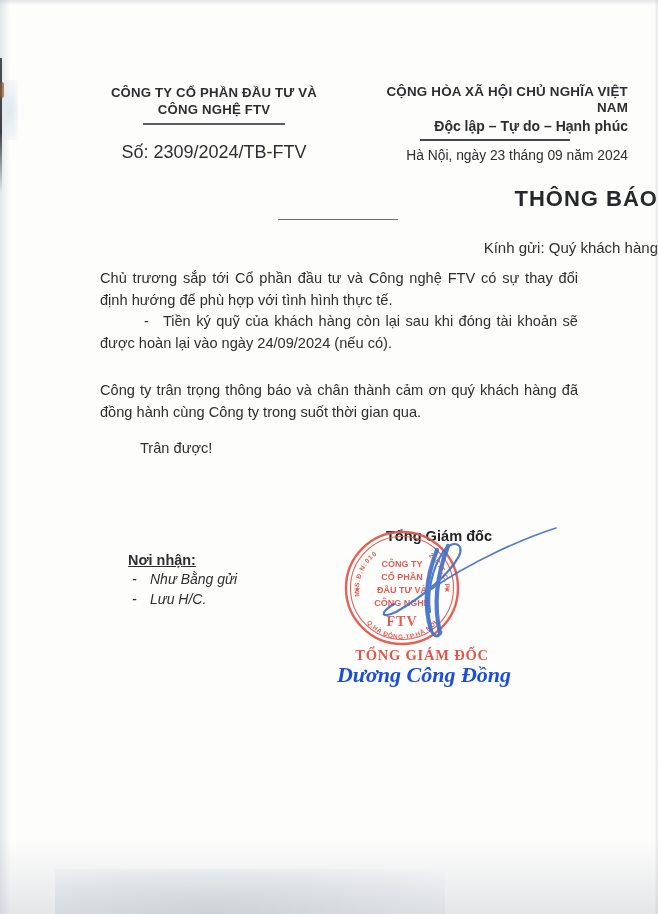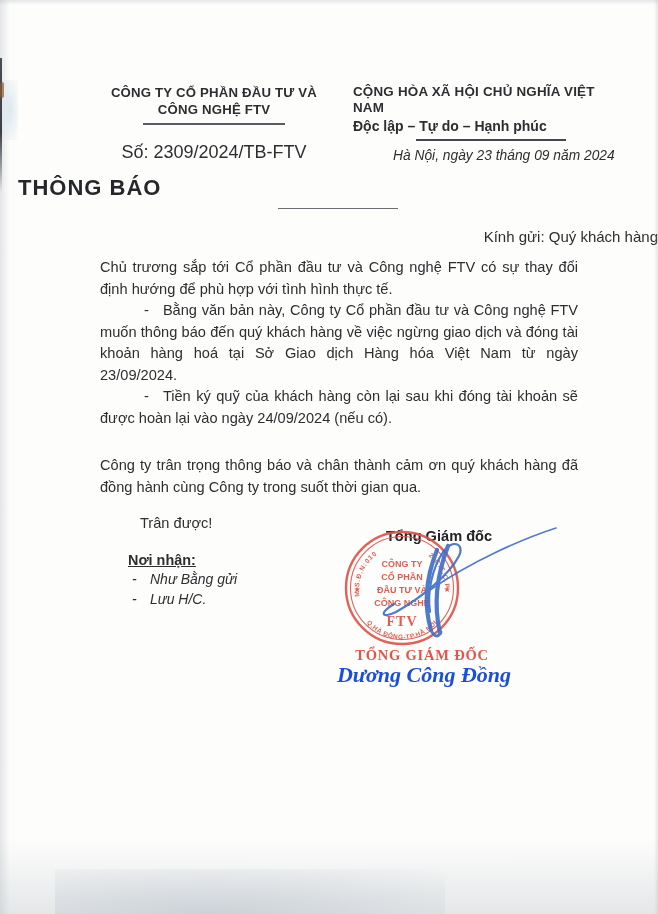--- a/index.html
+++ b/index.html
@@ -25,33 +25,33 @@
   .scan-bottom { position:absolute; left:0; bottom:0; width:100%; height:75px;
     background:linear-gradient(to top, rgba(190,196,202,0.40), rgba(190,196,202,0)); }
   .scan-bottom-blob { position:absolute; left:55px; bottom:0; width:390px; height:45px;
     background:radial-gradient(ellipse at 40% 100%, rgba(175,185,195,0.45), rgba(175,185,195,0)); }
   .scan-top { position:absolute; left:0; top:0; width:100%; height:5px;
     background:linear-gradient(to bottom, rgba(170,176,184,0.30), rgba(170,176,184,0)); }
   .scan-right { position:absolute; right:0; top:0; width:4px; height:100%;
     background:linear-gradient(to left, rgba(170,176,184,0.30), rgba(170,176,184,0)); }
 
   
-  .header { display:flex; padding:84px 30px 0 95px;gap:8px; }
+  .header { display:flex; padding:84px 30px 0 95px; }
   .header-left { width:238px; text-align:center; }
   .company-name { font-weight:bold; font-size:13.2px; line-height:17px; letter-spacing:0.2px; }
   .rule-left { width:142px; height:2px; background:#5a5e62; margin:5px auto 0; }
   .doc-number { margin-top:17px; font-size:18px; }
-  .header-right { flex:1; margin-left:12px; text-align:left; }
+  .header-right { flex:1; margin-left:28px; text-align:right; }
   .country { font-weight:bold; font-size:13.4px; line-height:16px; letter-spacing:0.2px; }
   .motto { font-weight:bold; font-size:14px; margin-top:2px; }
   .rule-right { width:150px; height:1.6px; background:#44484c; margin:5px auto 0; }
-  .place-date { margin-top:7px; font-size:13.8px; font-style:italic; padding-left:40px; }
+  .place-date { margin-top:7px; font-size:13.8px; padding-left:40px; }
 
   
-  .title-block { text-align:left; margin-top:12px; padding-left:18px; }
+  .title-block { text-align:right; margin-top:23px; padding-left:18px; }
   .doc-title { font-size:22px; font-weight:bold; letter-spacing:1px; color:#26272a; }
   .doc-subject { margin-top:3px; font-size:15px; font-weight:bold; }
   .doc-subject .it { font-style:italic; }
   .title-rule { width:120px; height:1.4px; background:#6a6e72; margin:7px auto 0; }
   .recipient { text-align:right; padding-left:24px; margin-top:19px; font-weight:normal; font-size:15px; }
 
   
   .body-text { padding:0 80px 0 100px; font-size:14.6px; line-height:21.5px; text-align:justify; }
   .body-text p.first { margin-top:12px; }
   .body-text p.dashpar { margin-top:0; text-indent:44px; }
@@ -104,21 +104,20 @@
 
   <div class="title-block">
     <div class="doc-title">THÔNG BÁO</div>
     <div class="title-rule"></div>
   </div>
 
   <div class="recipient">Kính gửi: Quý khách hàng</div>
 
   <div class="body-text">
     <p class="first">Chủ trương sắp tới Cổ phần đầu tư và Công nghệ FTV có sự thay đổi định hướng để phù hợp với tình hình thực tế.</p>
-    <p class="dashpar"><span class="pdash">-</span><span>Bằng văn bản này, Công ty Cổ phần đầu tư và Công nghệ FTV muốn thông báo đến quý khách hàng về việc ngừng giao dịch và đóng tài khoản hàng hoá tại Sở Giao dịch Hàng hóa Việt Nam từ ngày 23/09/2024.</span></p>
     <p class="dashpar"><span class="pdash">-</span><span>Tiền ký quỹ của khách hàng còn lại sau khi đóng tài khoản sẽ được hoàn lại vào ngày 24/09/2024 (nếu có).</span></p>
     <p class="spaced">Công ty trân trọng thông báo và chân thành cảm ơn quý khách hàng đã đồng hành cùng Công ty trong suốt thời gian qua.</p>
     <p class="closing">Trân được!</p>
   </div>
 
   <div class="noi-nhan">
     <div class="noi-nhan-label">Nơi nhận:</div>
     <div class="noi-nhan-row">
       <span class="dash">-</span>
       <span>Như Bằng gửi</span>

